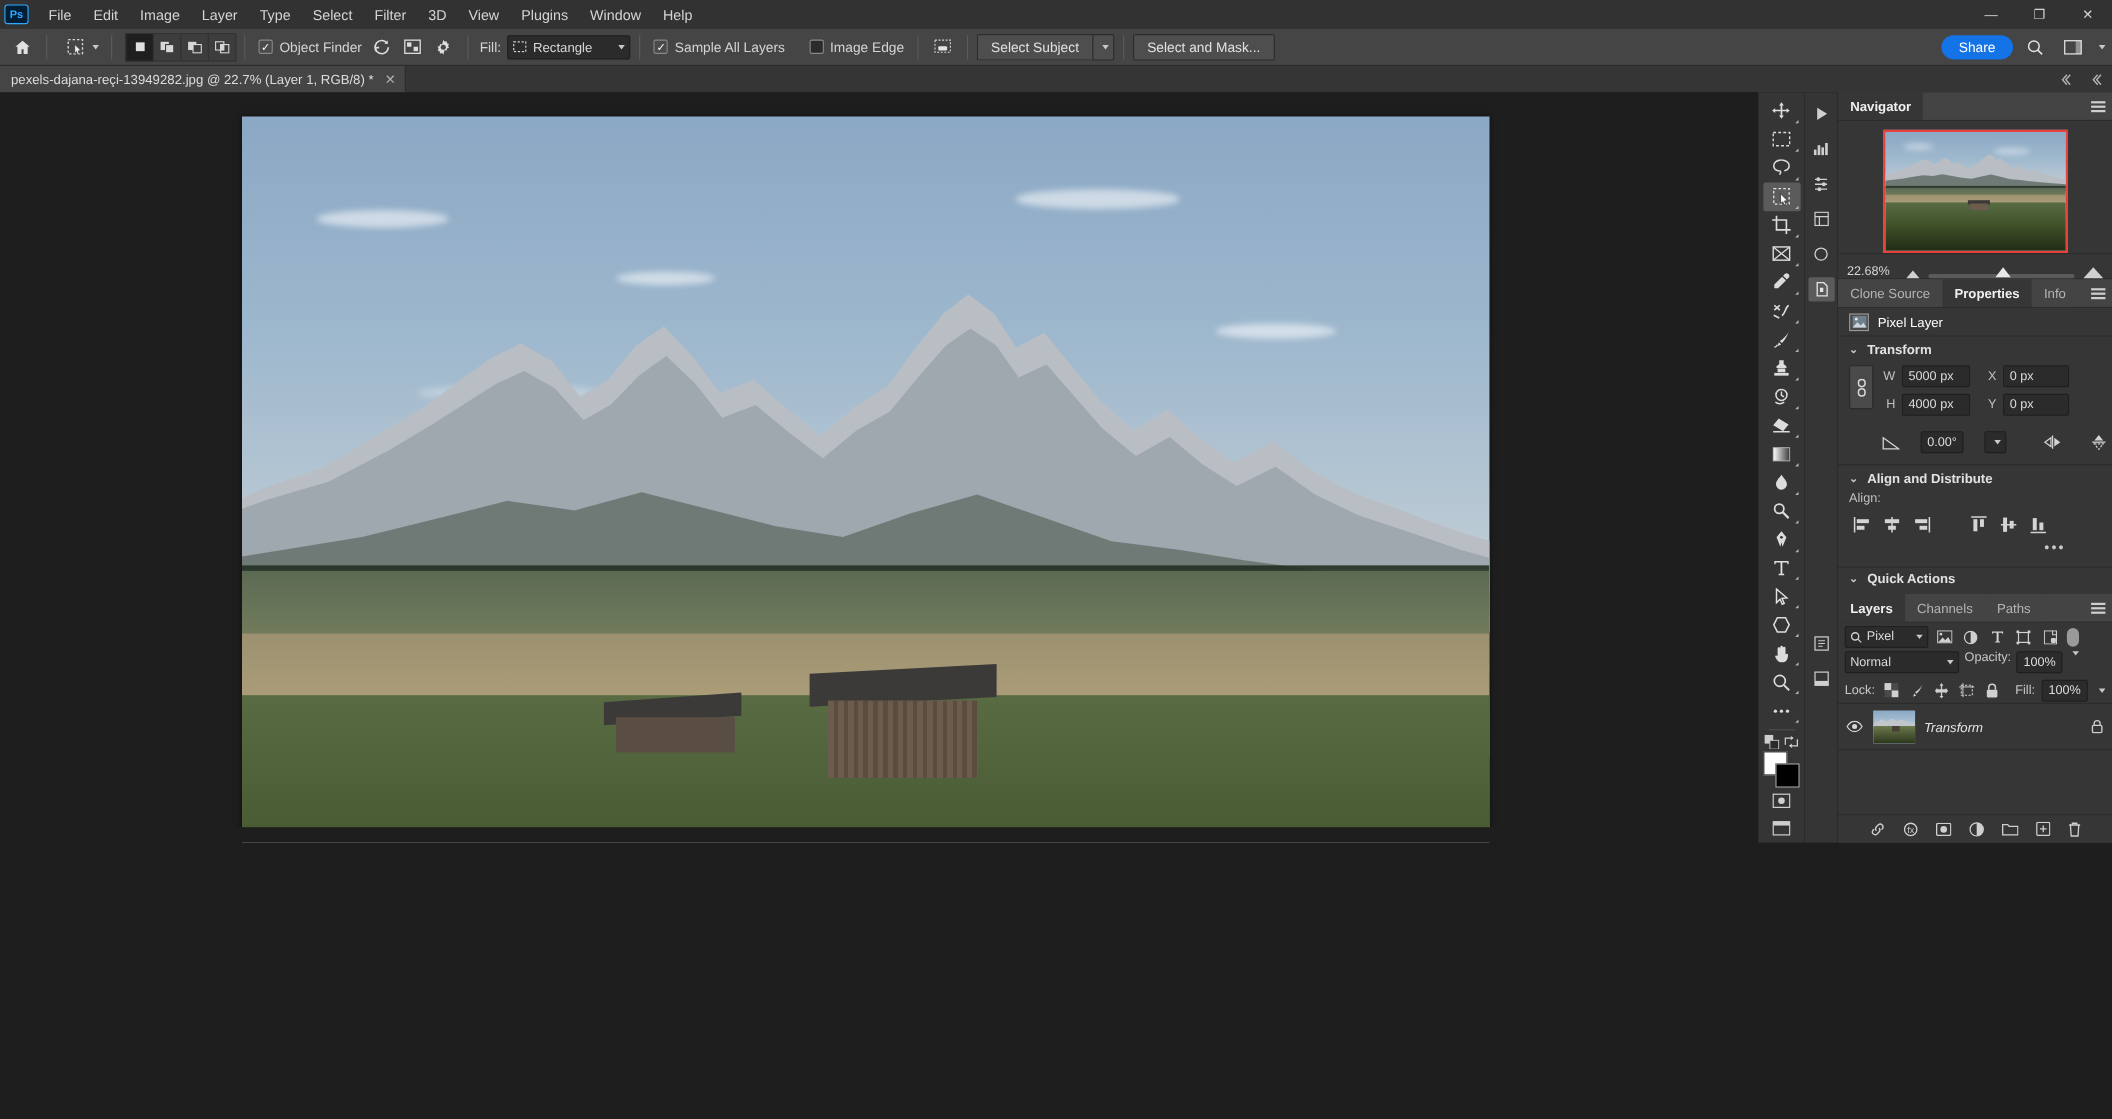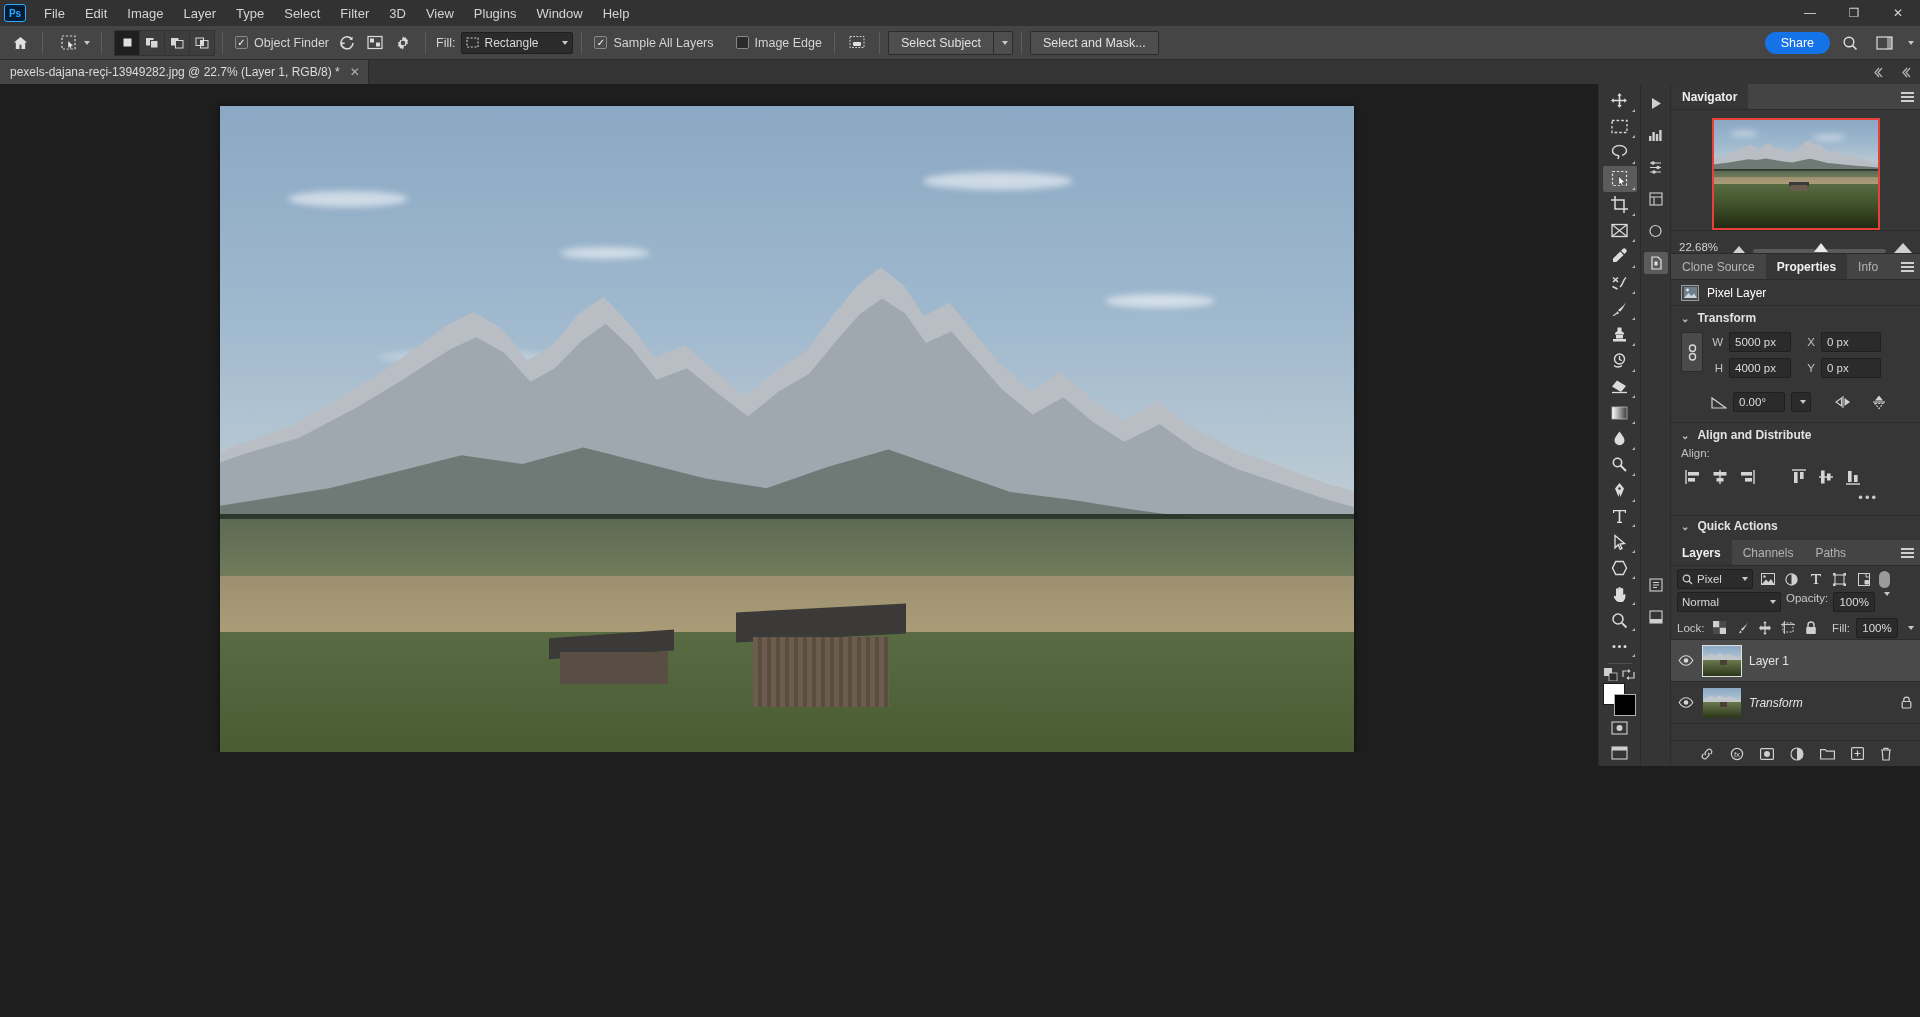--- a/index.html
+++ b/index.html
@@ -180,21 +180,21 @@
   .link-btn { width:22px;height:40px;background:#4a4a4a;border:1px solid #2b2b2b;border-radius:2px;
     display:flex;align-items:center;justify-content:center;color:#d8d8d8; }
   .fld-label { font-size:11.5px; color:#c0c0c0; width:12px; text-align:right; }
   .fld {
     height:20px; background:#2b2b2b; border:1px solid #1f1f1f; border-radius:2px;
     display:flex; align-items:center; padding:0 5px; font-size:11.5px; color:#dcdcdc;
   }
   .fld.w { width:62px; }
   .fld.xy { width:60px; }
   .fld.ang { width:52px; }
-  .angle-row { display:flex; align-items:center; gap:6px; margin-top:8px; }
+  .angle-row { display:flex; align-items:center; gap:19px; margin-top:8px; }
   .flip-btn { width:24px;height:20px;display:flex;align-items:center;justify-content:center;color:#d4d4d4; }
   .align-icons { display:flex; align-items:center; gap:3px; padding:4px 0 2px; }
   .al-ic { width:24px;height:22px;display:flex;align-items:center;justify-content:center;color:#d0d0d0; }
   .al-gap { width:22px; }
   .dots3 { text-align:right; color:#c8c8c8; letter-spacing:2px; font-size:13px; padding-right:32px; }
   .divline { height:1px; background:#2b2b2b; }
 
   
   .layers-panel { flex:1 1 auto; display:flex; flex-direction:column; min-height:0; }
   .lay-filter { height:26px; display:flex; align-items:center; gap:5px; padding:0 6px; }
@@ -968,41 +968,20 @@
                 <path d="M3 6V4a3 3 0 0 1 6 0v2" fill="none" stroke="#d0d0d0" stroke-width="1.4"></path>
                 <rect x="1.2" y="6" width="9.6" height="7" rx="1" fill="#d0d0d0"></rect>
               </svg>
           </span>
           <span class="sm-lbl" style="margin-left:auto">Fill:</span>
           <span class="num-fld">100%</span>
           <span class="caret"></span>
         </div>
 
         <div class="layer-list">
-          <div class="layer-row selected">
-            <span class="eye">
-              <svg width="16" height="11" viewBox="0 0 16 11">
-                  <path d="M8 .8C4 .8 1.2 5.5 1.2 5.5S4 10.2 8 10.2s6.8-4.7 6.8-4.7S12 .8 8 .8z" fill="none" stroke="#d6d6d6" stroke-width="1.1"></path>
-                  <circle cx="8" cy="5.5" r="2.3" fill="#d6d6d6"></circle>
-                </svg>
-            </span>
-            <span class="lthumb-wrap">
-              <span class="lthumb sel">
-                <span class="scene">
-                  <span class="sky" style="height:52%;display:block;position:absolute;left:0;right:0;top:0"></span>
-                  <svg style="position:absolute;top:20%;height:36%;width:100%" viewBox="0 0 100 40" preserveAspectRatio="none">
-                      <path d="M0 40 L0 22 12 14 22 6 32 16 44 4 56 14 70 8 84 18 100 24 100 40Z" fill="#c2c7cc"></path>
-                    </svg>
-                  <span style="position:absolute;left:0;right:0;top:48%;bottom:0;background:linear-gradient(#6b7a4e,#2b3519)"></span>
-                  <span style="position:absolute;left:44%;top:48%;width:18%;height:16%;background:#4a4038"></span>
-                </span>
-              </span>
-            </span>
-            <span class="lname">Layer 1</span>
-          </div>
           <div class="layer-row">
             <span class="eye">
               <svg width="16" height="11" viewBox="0 0 16 11">
                   <path d="M8 .8C4 .8 1.2 5.5 1.2 5.5S4 10.2 8 10.2s6.8-4.7 6.8-4.7S12 .8 8 .8z" fill="none" stroke="#d6d6d6" stroke-width="1.1"></path>
                   <circle cx="8" cy="5.5" r="2.3" fill="#d6d6d6"></circle>
                 </svg>
             </span>
             <span class="lthumb-wrap">
               <span class="lthumb">
                 <span class="scene">

